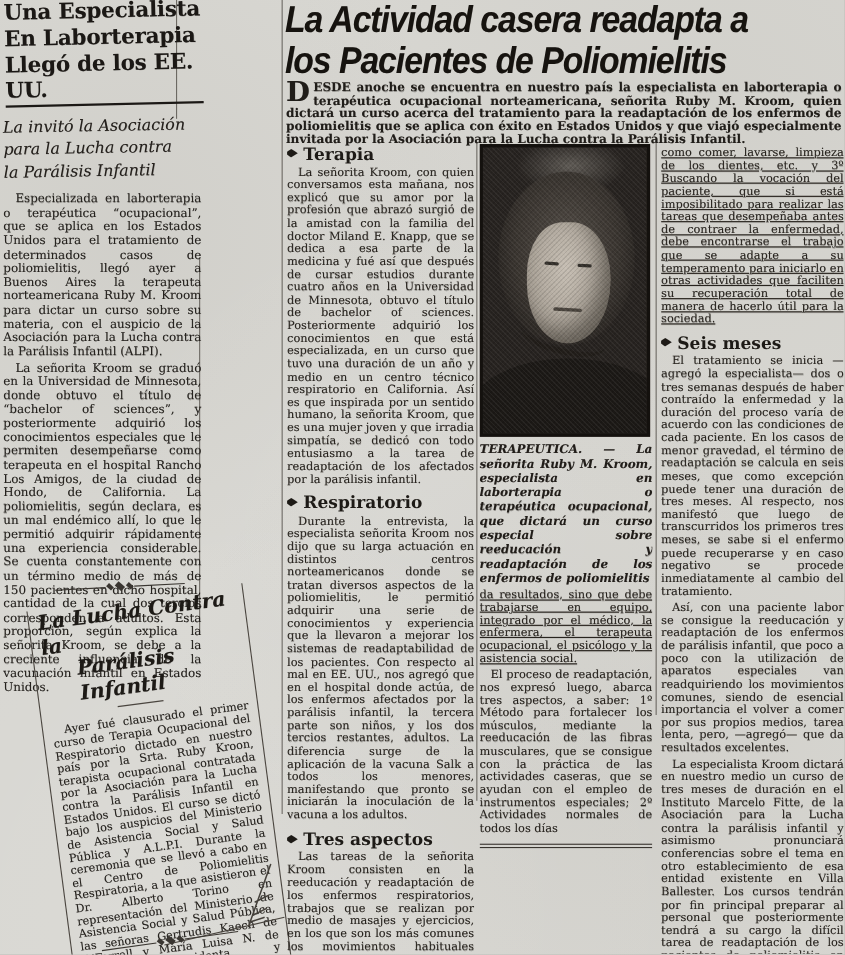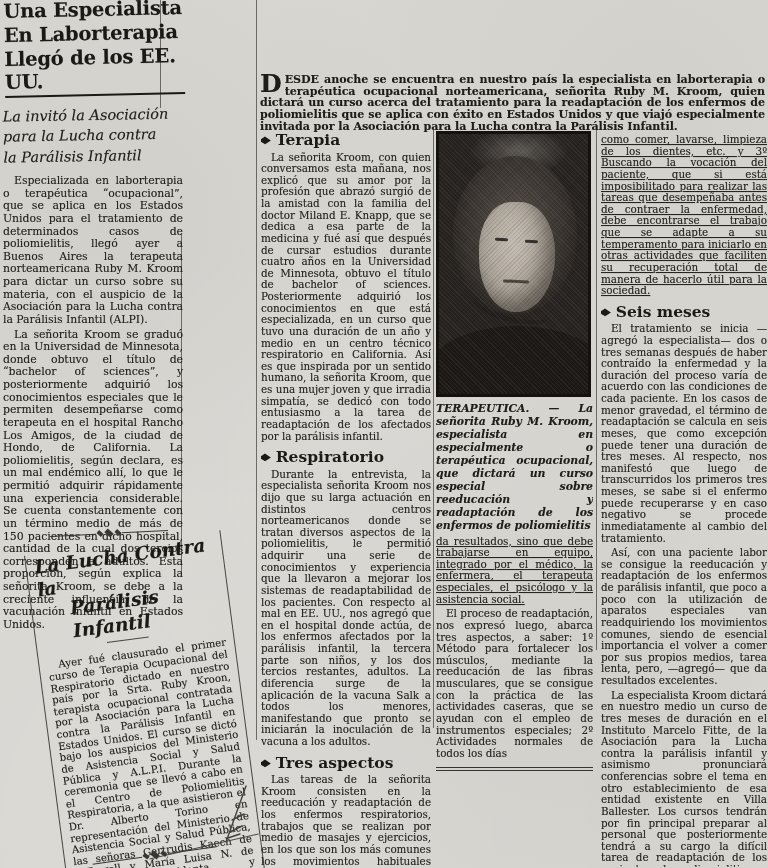--- a/index.html
+++ b/index.html
@@ -176,20 +176,24 @@
   </svg>
   <div class="diag-line"></div>
   <div class="ornament" id="orn2">
     <div class="orn-line"></div>
     <div class="orn-d"></div>
     <div class="orn-d big"></div>
     <div class="orn-d"></div>
     <div class="orn-line"></div>
   </div>
 
+  <div class="ma-headline">
+    <div class="hline ink">La Actividad casera readapta a</div>
+    <div class="hline ink">los Pacientes de Poliomielitis</div>
+  </div>
 
   <div class="ma-lead ink">
     <span class="dropcap">D</span><span>ESDE anoche se encuentra en nuestro país la especialista en laborterapia o terapéutica ocupacional norteamericana, señorita Ruby M. Kroom, quien dictará un curso acerca del tratamiento para la readaptación de los enfermos de poliomielitis que se aplica con éxito en Estados Unidos y que viajó especialmente invitada por la Asociación para la Lucha contra la Parálisis Infantil.</span>
   </div>
 
   <div class="ma-col" id="col1">
     <div class="sec-head">
       <span class="sec-bullet">◆</span>
       <span>Terapia</span>
     </div>
@@ -211,22 +215,22 @@
       <div class="photo-glare"></div>
       <div class="photo-hair"></div>
       <div class="photo-shoulders"></div>
       <div class="photo-face"></div>
       <div class="photo-eye l"></div>
       <div class="photo-eye r"></div>
       <div class="photo-mouth"></div>
       <div class="photo-scarf"></div>
       <div class="photo-halftone"></div>
     </div>
-    <div class="caption ink">TERAPEUTICA. — La señorita Ruby M. Kroom, especialista en especialmente o terapéutica ocupacional, que dictará un curso especial sobre reeducación y readaptación de los enfermos de poliomielitis</div>
-    <p class="noindent ink">da resultados, sino que debe trabajarse en equipo, integrado por el médico, la enfermera, el terapeuta especiales, el psicólogo y la asistencia social.</p>
+    <div class="caption ink">TERAPEUTICA. — La señorita Ruby M. Kroom, especialista en laborterapia o terapéutica ocupacional, que dictará un curso especial sobre reeducación y readaptación de los enfermos de poliomielitis</div>
+    <p class="noindent ink">da resultados, sino que debe trabajarse en equipo, integrado por el médico, la enfermera, el terapeuta ocupacional, el psicólogo y la asistencia social.</p>
     <p class="ink">El proceso de readaptación, nos expresó luego, abarca tres aspectos, a saber: 1º Método para fortalecer los músculos, mediante la reeducación de las fibras musculares, que se consigue con la práctica de las actividades caseras, que se ayudan con el empleo de instrumentos especiales; 2º Actividades normales de todos los días</p>
     <div class="end-rule"></div>
   </div>
 
   <div class="ma-col" id="col3">
     <p class="noindent ink">como comer, lavarse, limpieza de los dientes, etc. y 3º Buscando la vocación del paciente, que si está imposibilitado para realizar las tareas que desempeñaba antes de contraer la enfermedad, debe encontrarse el trabajo que se adapte a su temperamento para iniciarlo en otras actividades que faciliten su recuperación total de manera de hacerlo útil para la sociedad.</p>
     <div class="sec-head">
       <span class="sec-bullet">◆</span>
       <span>Seis meses</span>
     </div>

